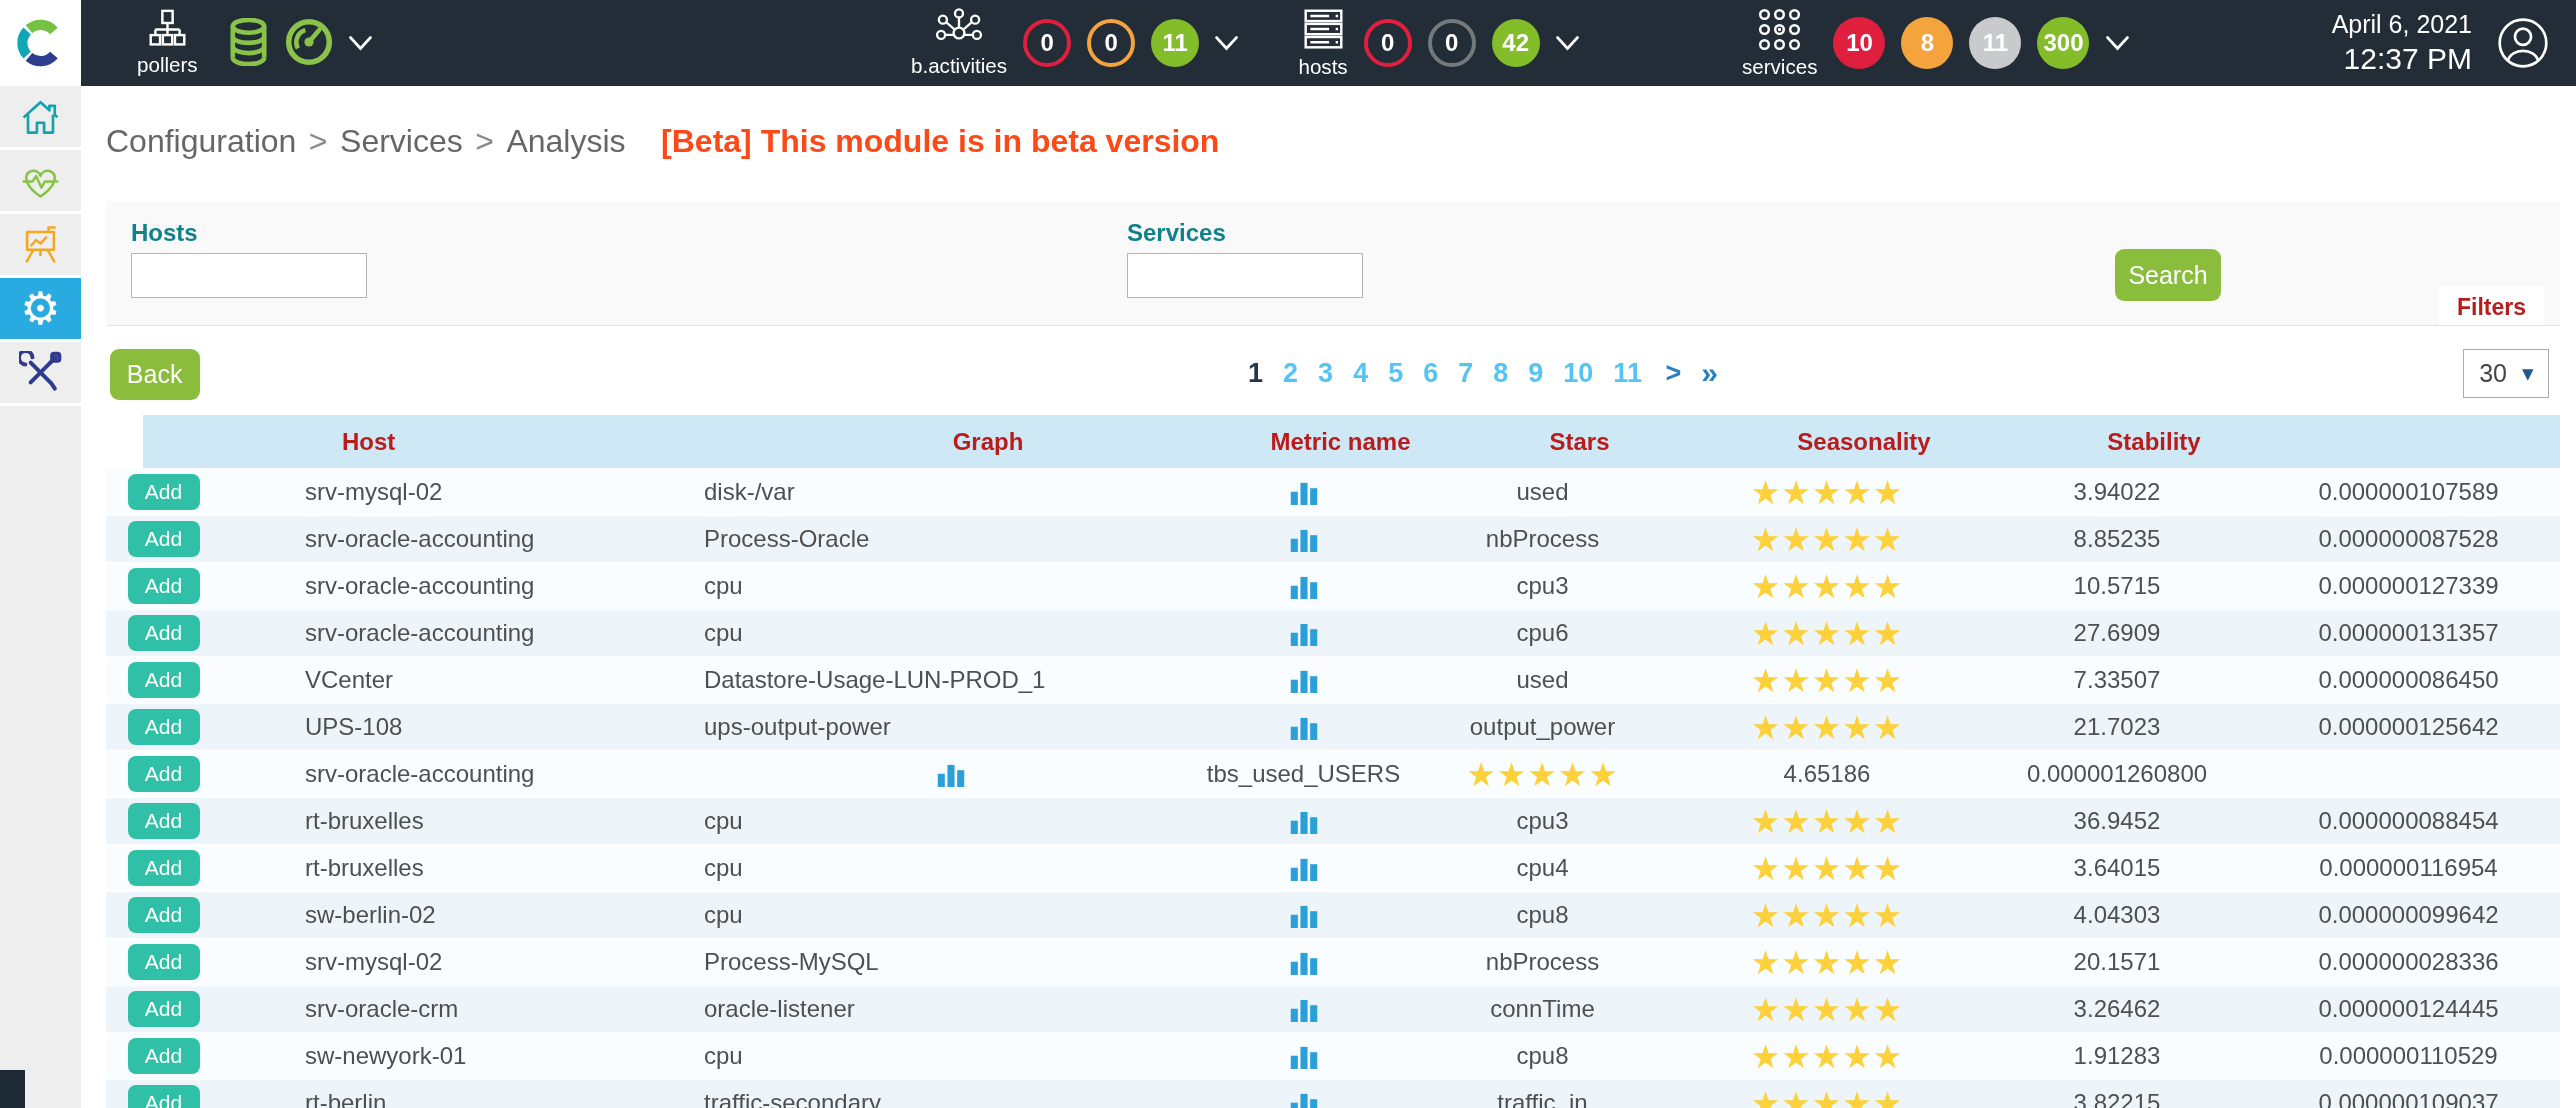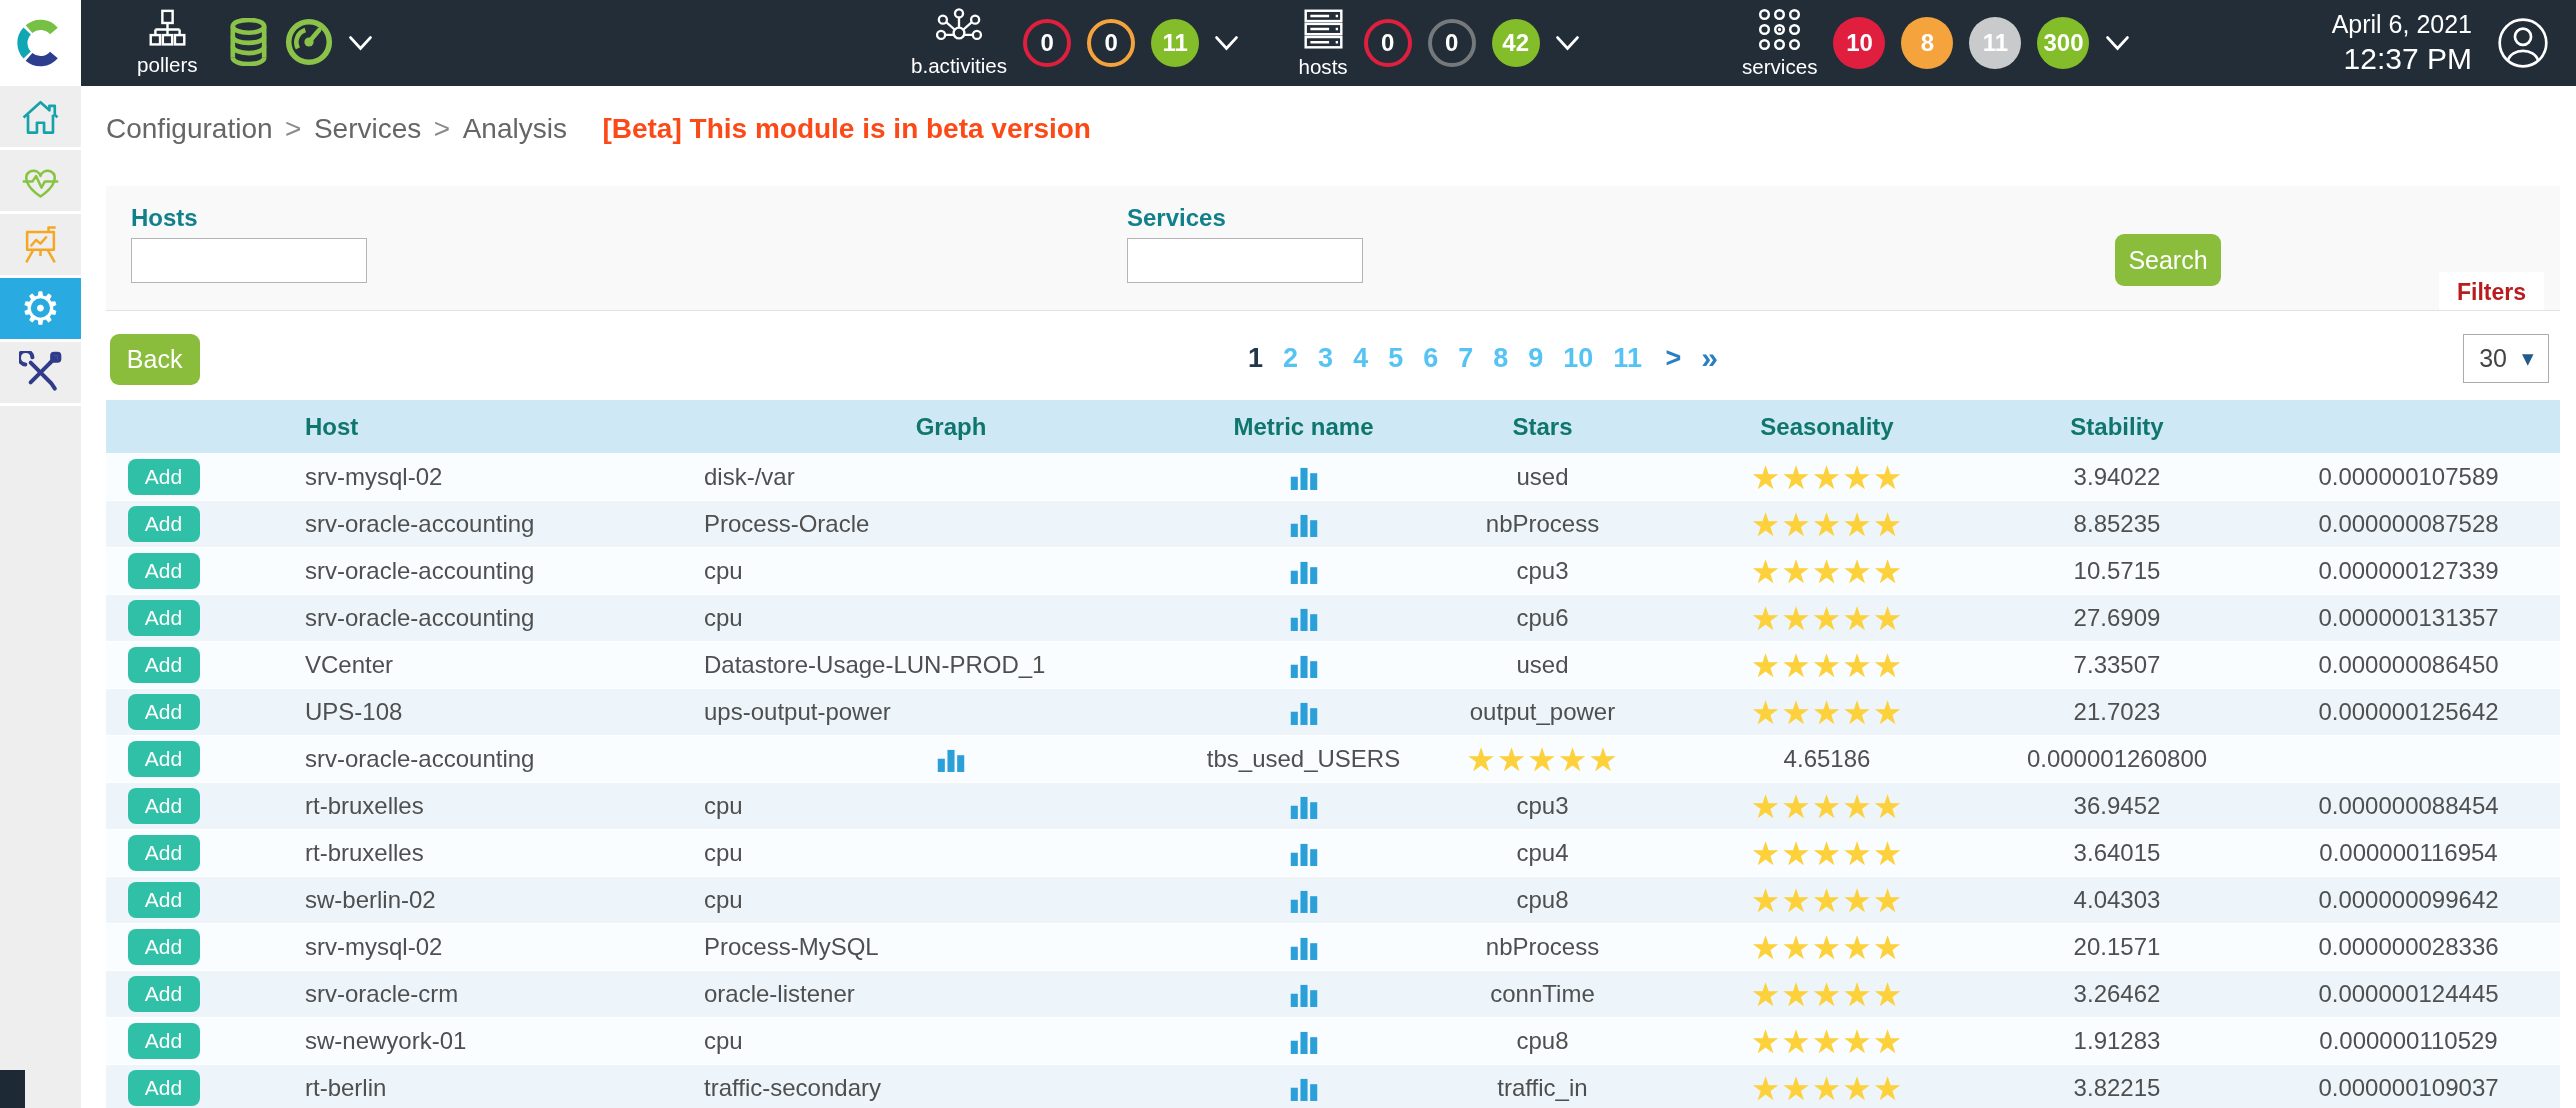--- a/index.html
+++ b/index.html
@@ -36,21 +36,21 @@
   
   .sidebar { position:absolute; top:86px; left:0; width:81px; bottom:0; background:var(--sidebar_bg); z-index:4; }
   .side-tile { width:81px; height:64px; border-bottom:3.6px solid #fff; display:flex;
                align-items:center; justify-content:center; background:var(--sidebar_bg); }
   .side-tile.active { background:var(--active_blue); }
   .gear-glyph { font-size:45px; color:#fff; line-height:1; }
   .side-footer { position:absolute; bottom:0; left:0; width:25px; height:39px; background:#1d2935; }
 
   
   .main { position:absolute; left:81px; top:86px; right:0; bottom:0; background:#fff; }
-  .breadcrumb { margin:27px 0 0 25px; font-size:28px; color:var(--breadcrumb_gray); display:flex; align-items:center; }
+  .breadcrumb { margin:37px 0 0 25px; font-size:32px; color:var(--breadcrumb_gray); display:flex; align-items:center; }
   .crumb { margin-right:12.5px; } .crumb-sep { margin-right:12.5px; color:#8a8a8a; }
   .beta { color:var(--beta_orange); font-weight:bold; margin-left:23px; }
 
   .filter-panel { position:relative; margin:41px 16px 0 25px; height:125px;
                   background:#f9f9f9; border-bottom:1.8px solid #e2e2e2; }
   .f-label { position:absolute; top:18px; font-size:24px; font-weight:bold; color:var(--teal_label); }
   .f-label.l-hosts { left:25px; } .f-label.l-services { left:1021px; }
   .f-input { position:absolute; top:52px; width:236px; height:45px; border:1.8px solid #b5b5b5;
              background:#fff; font-size:23px; padding:0 10.7px; font-family:"Liberation Sans",sans-serif; }
   .f-input.i-hosts { left:25px; } .f-input.i-services { left:1021px; }
@@ -75,21 +75,21 @@
                background:#fff; display:flex; align-items:center; justify-content:space-evenly;
                font-size:25px; color:#444; cursor:pointer; }
   .page-size::after { content:"▾"; color:#235a8c; font-size:23px; }
 
   
   .table { margin:14.3px 16px 0 25px; }
   .t-header, .t-row { display:grid;
       grid-template-columns:199px 399px 494px 211px 267px 302px 278px 305px;
       align-items:center; }
   .t-header { height:54px; background:var(--header_bg); font-size:24px; font-weight:bold;
-              color:#0f766e; border-bottom:1.8px solid #fff; }
+              color:#b91c1c; border-bottom:1.8px solid #fff;margin-left:37px; }
   .t-row { height:47px; border-bottom:1.8px solid #fff; font-size:24px; color:var(--text_dark); }
   .t-row.odd { background:var(--row_odd); } .t-row.even { background:var(--row_even); }
   .c-add { padding-left:21.5px; }
   .add-btn { width:72px; height:36px; background:var(--add_teal); border:none; border-radius:8px;
              color:#fff; font-size:21px; cursor:pointer; font-family:"Liberation Sans",sans-serif; }
   .c-graph, .c-metric, .c-stars, .c-seas, .c-stab { text-align:center; }
   .c-graph svg { vertical-align:middle; cursor:pointer; }
   .stars { color:var(--star_gold); font-size:33px; letter-spacing:0.9px; line-height:1; white-space:nowrap; }
 </style>
 </head>

